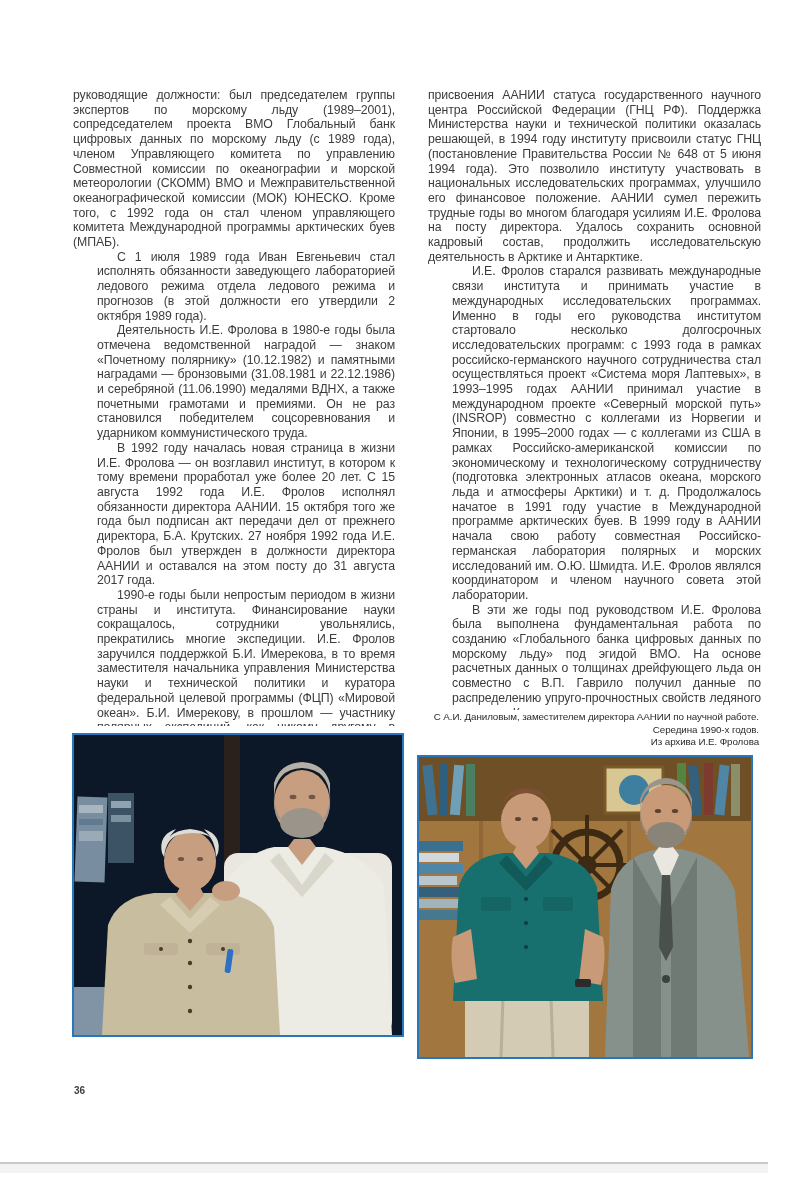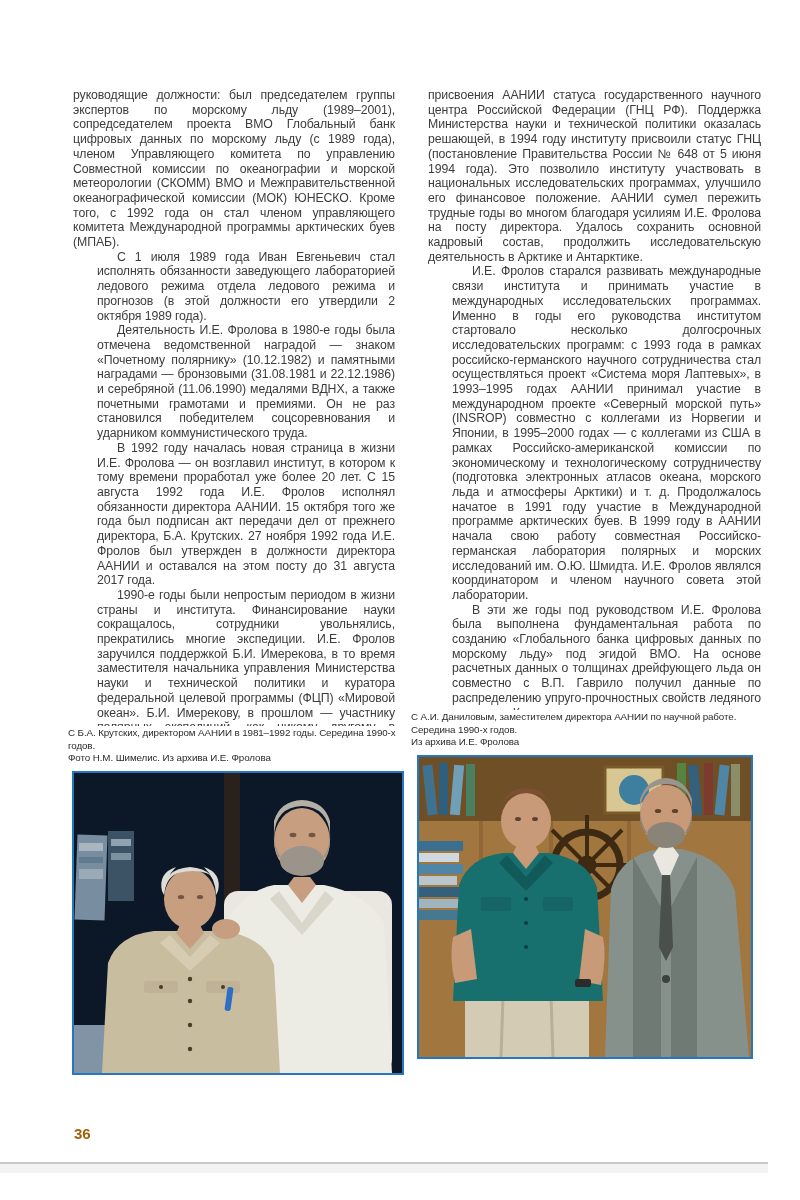--- a/index.html
+++ b/index.html
@@ -13,30 +13,30 @@
     hyphens:auto;-webkit-hyphens:auto;letter-spacing:-0.1px;
   }
   #left-text{left:73px;top:88px;width:322px;height:638px;}
   #right-text{left:428px;top:88px;width:333px;height:622px;}
   .textcol p{margin:0;padding:0;}
   .textcol p.indent{text-indent:20px;margin-left:24px;}
   .figure{position:absolute;}
   #figure-left{left:68px;top:727px;width:340px;}
   #figure-right{left:411px;top:711px;width:348px;}
   .caption{
-    font-size:9.8px;line-height:12.6px;text-align:left;color:#2b2b2b;
+    font-size:9.8px;line-height:12.6px;text-align:right;color:#2b2b2b;
     white-space:pre-line;letter-spacing:-0.1px;
   }
   .photo{
     border:2px solid #2677bd;margin:6px auto 0 auto;line-height:0;background:#0c1828;
   }
   #photo-left{width:328px;height:300px;}
   #photo-right{width:332px;height:300px;}
   .page-number{
-    position:absolute;left:74px;top:1085px;font-size:15px;font-weight:bold;color:#a16207;margin-top:40px;
+    position:absolute;left:74px;top:1085px;font-size:10px;font-weight:bold;color:#404040;
   }
   .page-edge-line{position:absolute;left:0;top:1162px;width:800px;height:2px;background:#c9c9c9;}
   .page-edge-shadow{position:absolute;left:0;top:1164px;width:800px;height:9px;background:#f3f3f3;}
 </style>
 </head>
 <body>
 
 <div class="page">
 
   <div id="left-text" class="textcol">
@@ -47,22 +47,20 @@
       <p class="para indent">1990-е годы были непростым периодом в жизни страны и института. Финансирование науки сокращалось, сотрудники увольнялись, прекратились многие экспедиции. И.Е. Фролов заручился поддержкой Б.И. Имерекова, в то время заместителя начальника управления Министерства науки и технической политики и куратора федеральной целевой программы (ФЦП) «Мировой океан». Б.И. Имерекову, в прошлом — участнику полярных экспедиций, как никому другому в министерстве, был известен потенциал ААНИИ. Он сумел убедить заместителя министра И.М. Бортника в необходимости</p>
     </div>
 
   <div id="right-text" class="textcol">
       <p class="para">присвоения ААНИИ статуса государственного научного центра Российской Федерации (ГНЦ РФ). Поддержка Министерства науки и технической политики оказалась решающей, в 1994 году институту присвоили статус ГНЦ (постановление Правительства России № 648 от 5 июня 1994 года). Это позволило институту участвовать в национальных исследовательских программах, улучшило его финансовое положение. ААНИИ сумел пережить трудные годы во многом благодаря усилиям И.Е. Фролова на посту директора. Удалось сохранить основной кадровый состав, продолжить исследовательскую деятельность в Арктике и Антарктике.</p>
       <p class="para indent">И.Е. Фролов старался развивать международные связи института и принимать участие в международных исследовательских программах. Именно в годы его руководства институтом стартовало несколько долгосрочных исследовательских программ: с 1993 года в рамках российско-германского научного сотрудничества стал осуществляться проект «Система моря Лаптевых», в 1993–1995 годах ААНИИ принимал участие в международном проекте «Северный морской путь» (INSROP) совместно с коллегами из Норвегии и Японии, в 1995–2000 годах — с коллегами из США в рамках Российско-американской комиссии по экономическому и технологическому сотрудничеству (подготовка электронных атласов океана, морского льда и атмосферы Арктики) и т. д. Продолжалось начатое в 1991 году участие в Международной программе арктических буев. В 1999 году в ААНИИ начала свою работу совместная Российско-германская лаборатория полярных и морских исследований им. О.Ю. Шмидта. И.Е. Фролов являлся координатором и членом научного совета этой лаборатории.</p>
       <p class="para indent">В эти же годы под руководством И.Е. Фролова была выполнена фундаментальная работа по созданию «Глобального банка цифровых данных по морскому льду» под эгидой ВМО. На основе расчетных данных о толщинах дрейфующего льда он совместно с В.П. Гаврило получил данные по распределению упруго-прочностных свойств ледяного покрова в Карском море, а также подготовил и издал справочное пособие «Морской лед» (1997). В том же году вместе В.Е. Бородачёвым он опубликовал моно-</p>
     </div>
 
   <div id="figure-left" class="figure">
-    <div class="caption">С Б.А. Крутских, директором ААНИИ в 1981–1992 годы. Середина 1990-х годов.
-Фото Н.М. Шимелис. Из архива И.Е. Фролова</div>
     <div id="photo-left" class="photo">
       <svg width="328" height="300" viewBox="0 0 328 300" xmlns="http://www.w3.org/2000/svg">
         <rect x="0" y="0" width="328" height="300" fill="#0c1828"></rect>
         <rect x="150" y="0" width="16" height="130" fill="#32241a" opacity="0.8"></rect>
 
         <g opacity="0.85">
           <rect x="2" y="62" width="30" height="85" fill="#8ba3b5" transform="rotate(2 17 104)"></rect>
           <rect x="5" y="70" width="24" height="8" fill="#c5d2da"></rect>
           <rect x="5" y="84" width="24" height="6" fill="#6f8da3"></rect>
           <rect x="5" y="96" width="24" height="10" fill="#b3c4cf"></rect>

